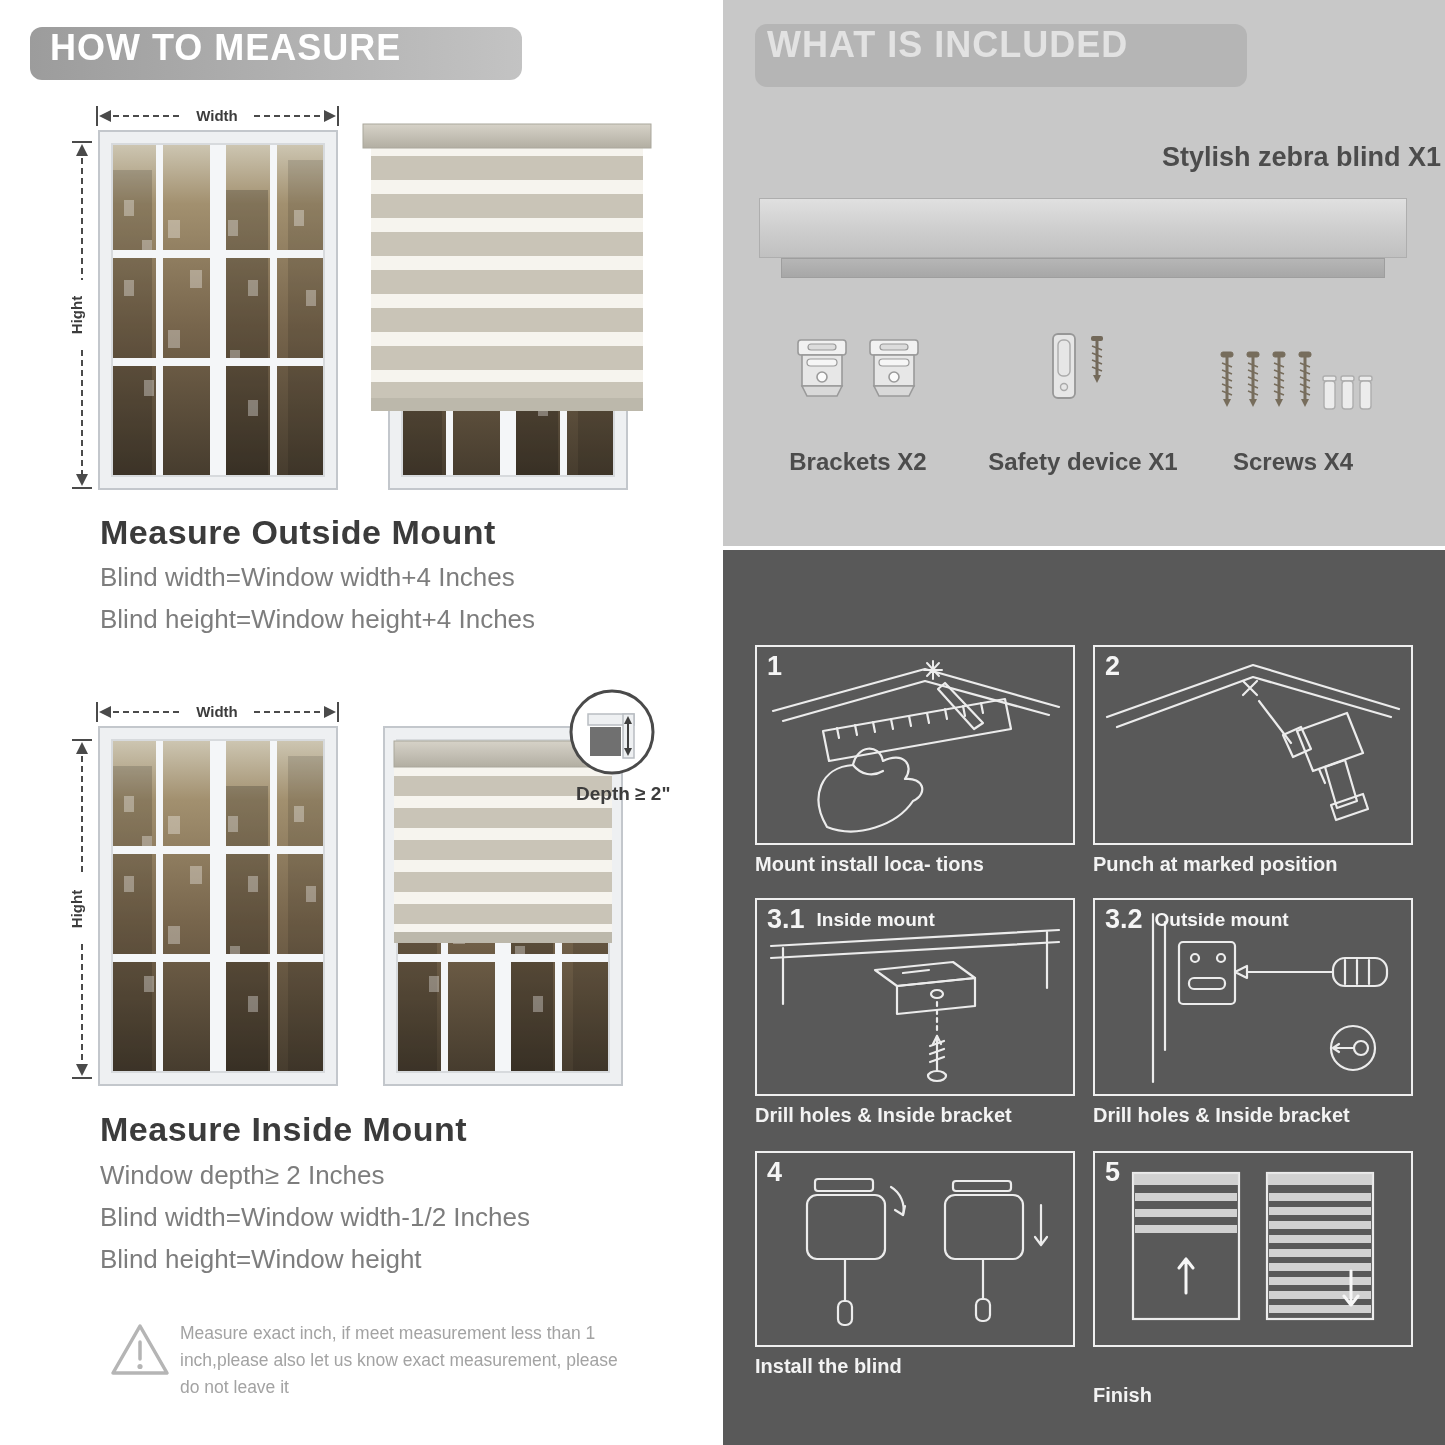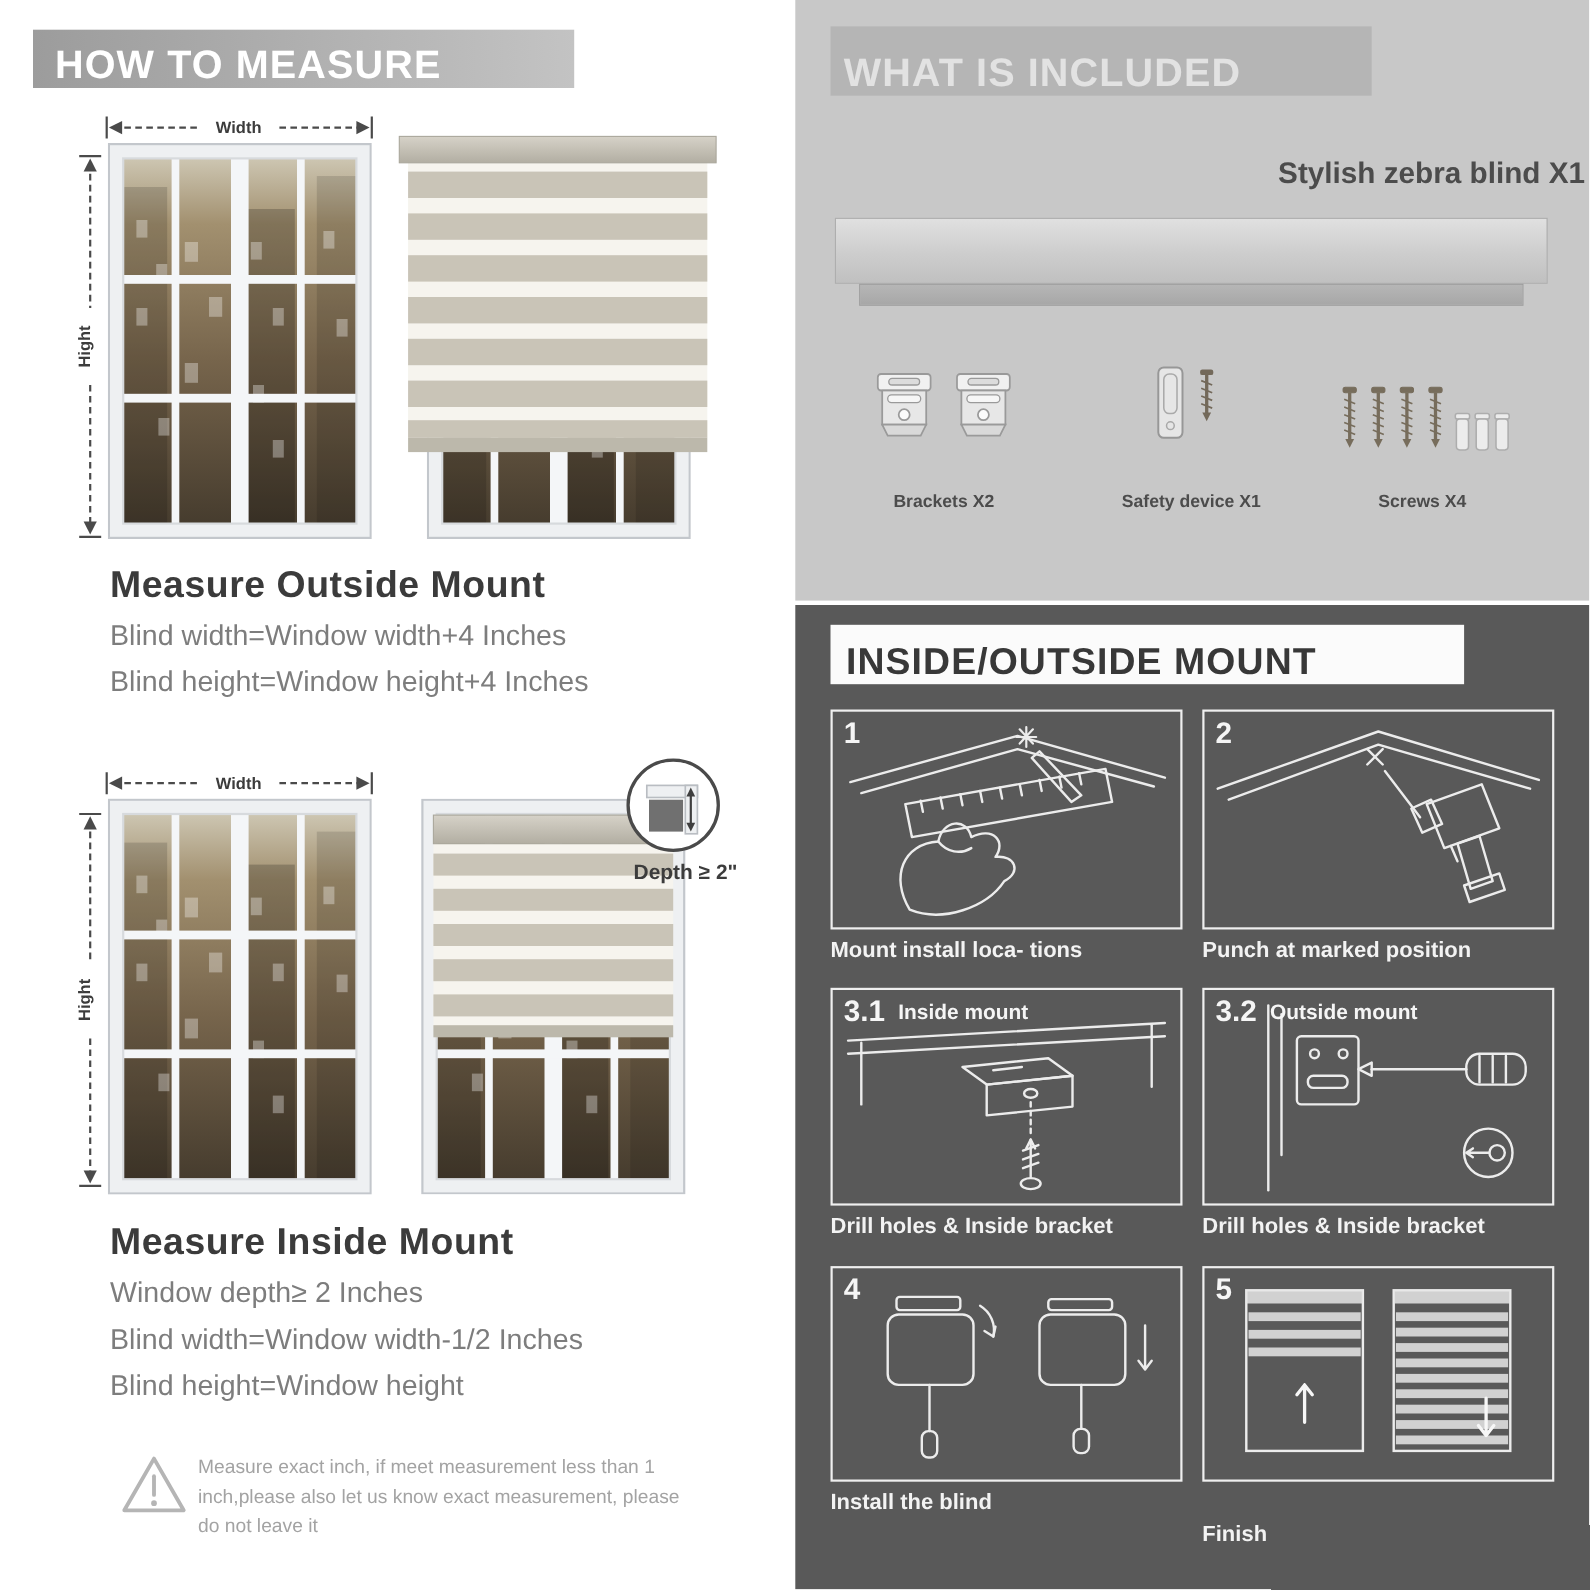--- a/index.html
+++ b/index.html
@@ -1,22 +1,22 @@
 <!DOCTYPE html>
 <html><head>
 <meta charset="utf-8">
 <style>
   html,body{margin:0;padding:0;background:#fff;}
   #page{position:relative;width:1445px;height:1445px;background:#ffffff;overflow:hidden;
         font-family:"Liberation Sans",sans-serif;}
   .abs{position:absolute;}
-  .h-banner{display:flex;align-items:flex-end;}
+  .h-banner{display:flex;align-items:flex-start;border-radius:12px;}
   .big-title{font-size:34px;font-weight:bold;color:#3b3b3b;letter-spacing:0.5px;}
   .formula{font-size:26px;font-weight:normal;color:#7d7d7d;}
-  .itemlabel{font-size:16px;font-weight:bold;color:#4c4c4c;text-align:center;}
+  .itemlabel{font-size:24px;font-weight:bold;color:#4c4c4c;text-align:center;}
   .panel{position:absolute;border:2px solid #efefef;box-sizing:border-box;}
   .stepnum{position:absolute;left:10px;top:4px;color:#f5f5f5;font-size:27px;font-weight:bold;z-index:2;}
   .steptitle{font-size:19px;margin-left:12px;position:relative;top:-2px;}
   .caption{position:absolute;color:#f3f3f3;font-size:20px;font-weight:bold;}
   .warn-text{font-size:17.5px;color:#a3a3a3;line-height:1.55;}
 </style>
 </head>
 <body>
 
 <div id="page">
@@ -247,23 +247,20 @@
           <rect x="127" y="33" width="11" height="28" rx="3"></rect>
         <rect x="144" y="28" width="13" height="5" rx="2"></rect>
           <rect x="145" y="33" width="11" height="28" rx="3"></rect>
       </g>
     </svg>
     <div class="abs itemlabel" style="left:485px;top:448px;width:170px;">Screws X4</div>
   </div>
 
   <div class="abs" style="left:723px;top:550px;width:722px;height:895px;background:#595959;">
 
-    <div class="abs h-banner" style="left:32px;top:18px;width:562px;height:54px;background:#fbfbfb;padding-left:14px;">
-      <span style="font-size:34px;font-weight:bold;color:#383838;letter-spacing:1px;">INSIDE/OUTSIDE MOUNT</span>
-    </div>
 
     <div class="panel" style="left:32px;top:95px;width:320px;height:200px;">
       <div class="stepnum"><span>1</span><span class="steptitle"></span></div>
       <svg style="position:absolute;left:0;top:0" width="316" height="196" viewBox="0 0 316 196">
         <g stroke="#ececec" stroke-width="2.2" fill="none" stroke-linecap="round" stroke-linejoin="round">
           <path d="M16 64 L168 22 L302 60"></path>
             <path d="M26 74 L168 34 L292 68"></path>
           <g stroke-width="2">
               <path d="M176 14 l0 18 M167 23 l18 0 M170 16 l12 13 M182 16 l-12 13"></path>
             </g>

